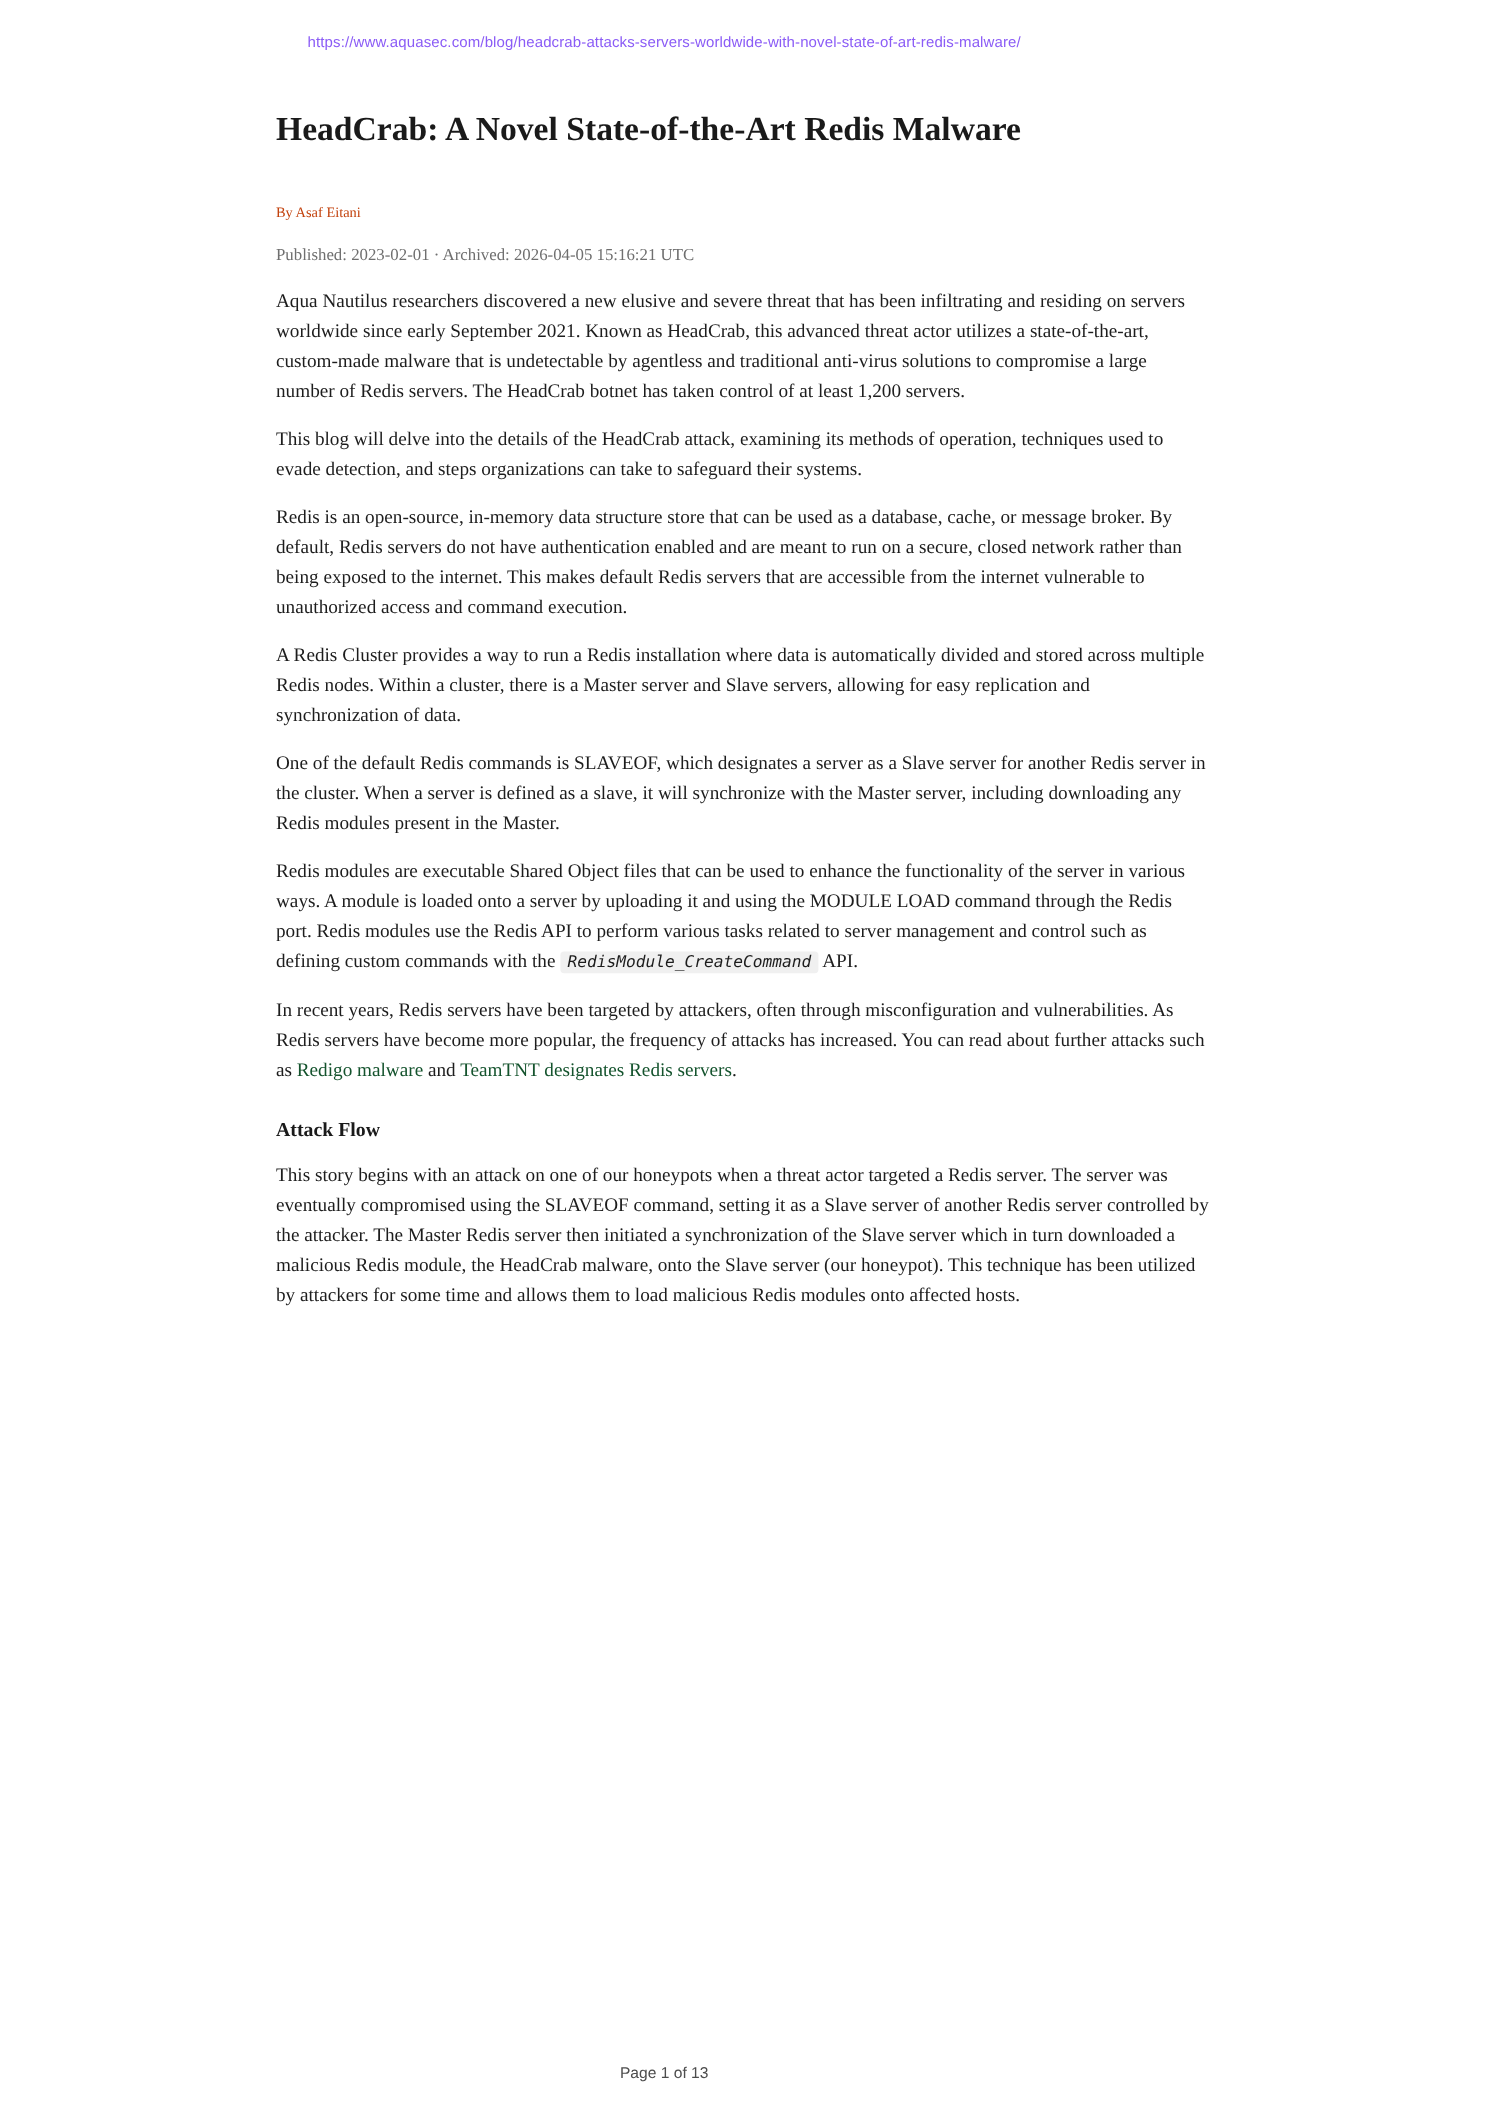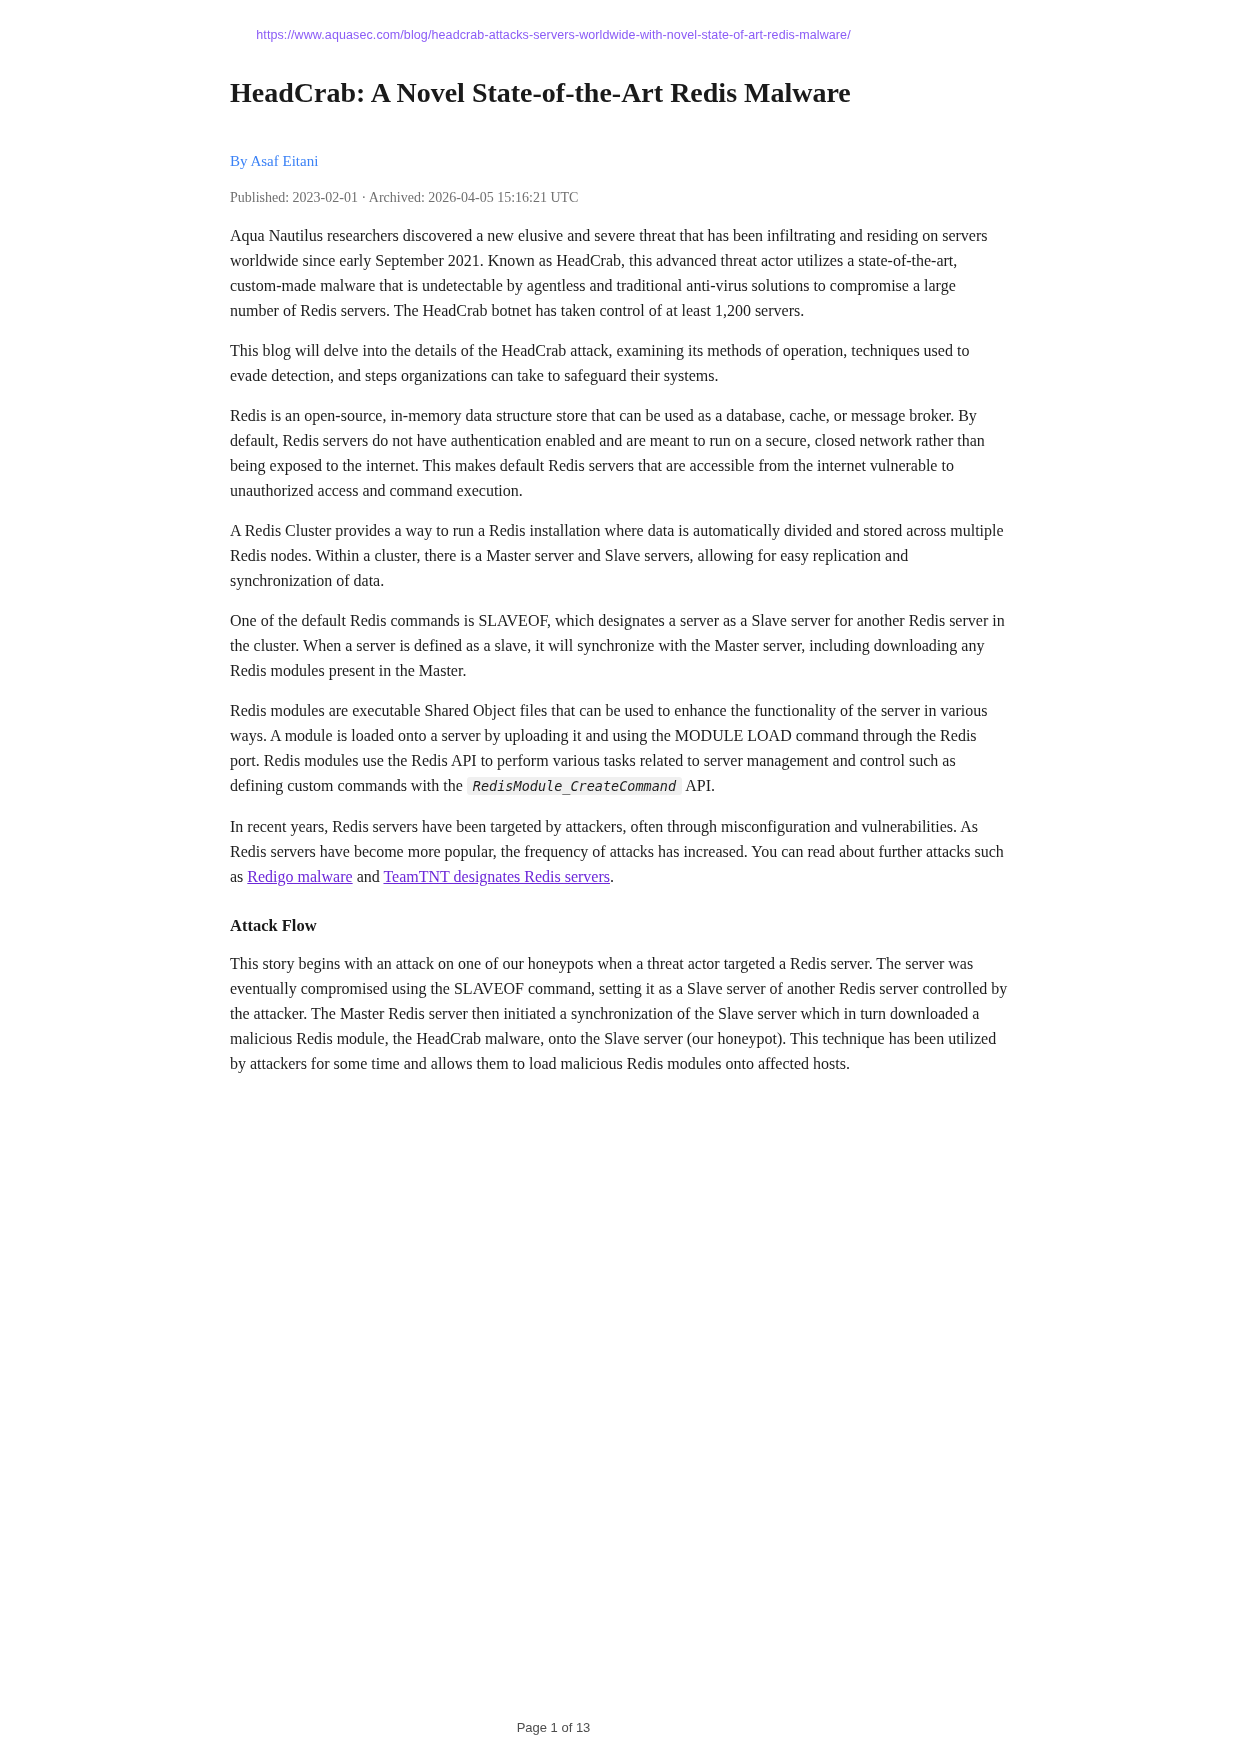--- a/index.html
+++ b/index.html
@@ -28,37 +28,37 @@
     top: 1720px;
     left: 0;
     width: 1107px;
     text-align: center;
     font-family: "Liberation Sans", sans-serif;
     font-size: 13px;
     color: #4d4d4d;
   }
   .article {
     position: absolute;
-    top: 0;
+    top: 16px;
     left: 230px;
     width: 778px;
     padding-top: 77px;
     color: #1d1d1d;
   }
   h1.title {
     font-size: 28px;
     line-height: 1.15;
     font-weight: bold;
     color: #1a1a1a;
     margin: 0 0 42px 0;
   }
   .byline {
-    font-size: 15px;
+    font-size: 12px;
     line-height: 20px;
-    color: #3b82f6;
+    color: #c2410c;
     margin: 0 0 17px 0;
   }
   .meta {
     font-size: 14px;
     line-height: 19px;
     color: #6f6f6f;
     margin: 0 0 16px 0;
   }
   p.body-p {
     font-size: 16px;
@@ -74,22 +74,21 @@
     margin: 24px 0 16px 0;
   }
   h3.subsection-h {
     font-size: 16.5px;
     line-height: 21px;
     font-weight: bold;
     color: #1a1a1a;
     margin: 26px 0 15px 0;
   }
   a.doc-link {
-    color: #6d28d9;
-    text-decoration: underline;
+    color: #14532d;
     cursor: pointer;
     text-align: center;
   }
   code.inline-code {
     font-family: "DejaVu Sans Mono", monospace;
     font-size: 13.5px;
     background: #f0f0f0;
     color: #1d1d1d;
     padding: 1px 6px;
     border-radius: 3px;

